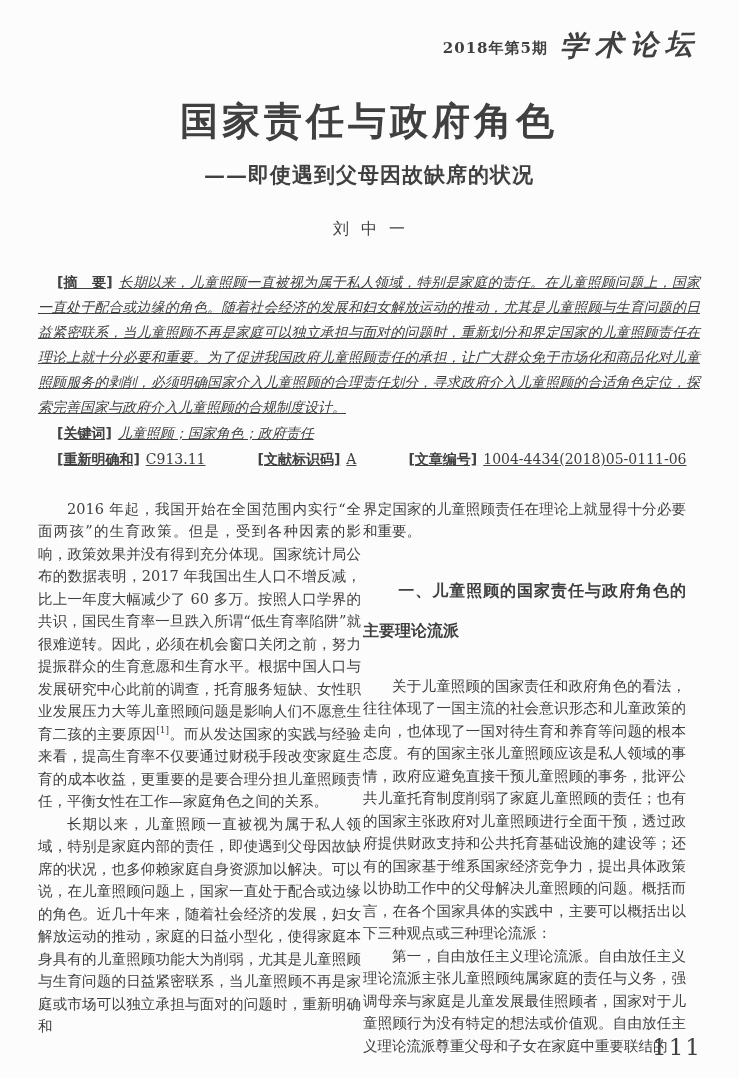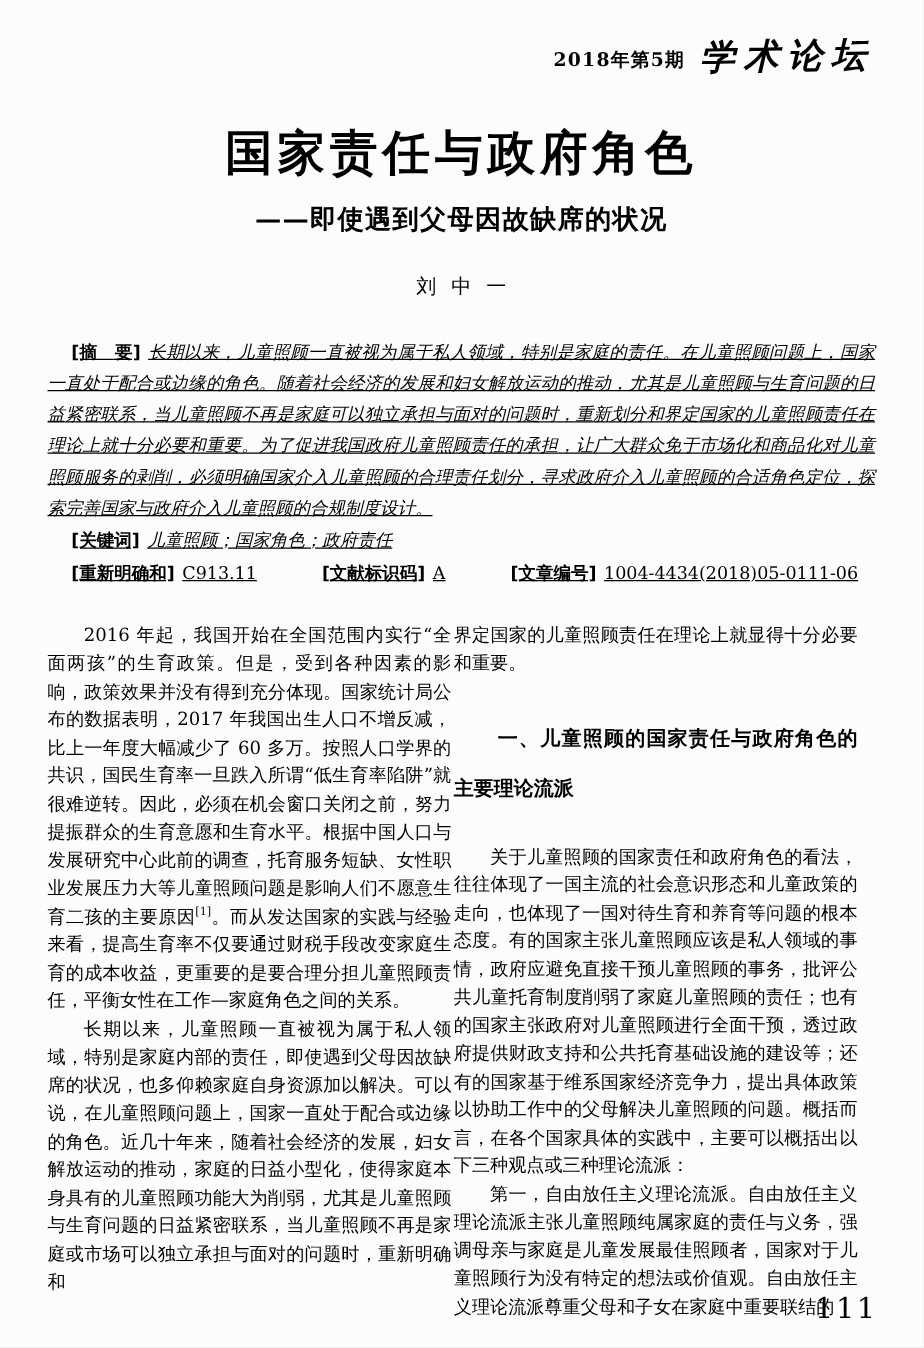--- a/index.html
+++ b/index.html
@@ -3,21 +3,21 @@
 <meta charset="utf-8">
 <style>
   html,body{margin:0;padding:0;background:#e8e8e8;}
   .page{
     position:relative;
     width:739px;height:1078px;
     margin:0 auto;
     background:#fcfcfc;
     box-sizing:border-box;
     padding:30px 39px 0 38px;
-    color:#000000;
+    color:#404040;
     font-family:"DejaVu Serif","Liberation Serif",serif;
     overflow:hidden;
   }
   
   .masthead{
     display:flex;justify-content:flex-end;align-items:baseline;
     gap:12px;height:40px;
   }
   .issue{
     font-size:15px;font-weight:bold;letter-spacing:1px;
@@ -25,21 +25,21 @@
   }
   .logo{
     font-size:28px;font-weight:bold;font-style:italic;
     letter-spacing:7px;line-height:1;
     transform:rotate(-1deg);transform-origin:right bottom;
     font-family:"DejaVu Serif","Liberation Serif",serif;
   }
   
   .title{
     margin:30px 0 0;text-align:center;
-    font-family:Liberation Sans, sans-serif;
+    font-family:Liberation Mono, monospace;
     font-size:38px;font-weight:700;letter-spacing:4px;line-height:1.25;
   }
   .subtitle{
     margin:13px 0 0;text-align:center;
     font-size:21px;font-weight:700;letter-spacing:1px;
     font-family:"DejaVu Serif","Liberation Serif",serif;
   }
   .author{
     margin-top:30px;text-align:center;
     font-size:16px;letter-spacing:12px;text-indent:12px;

